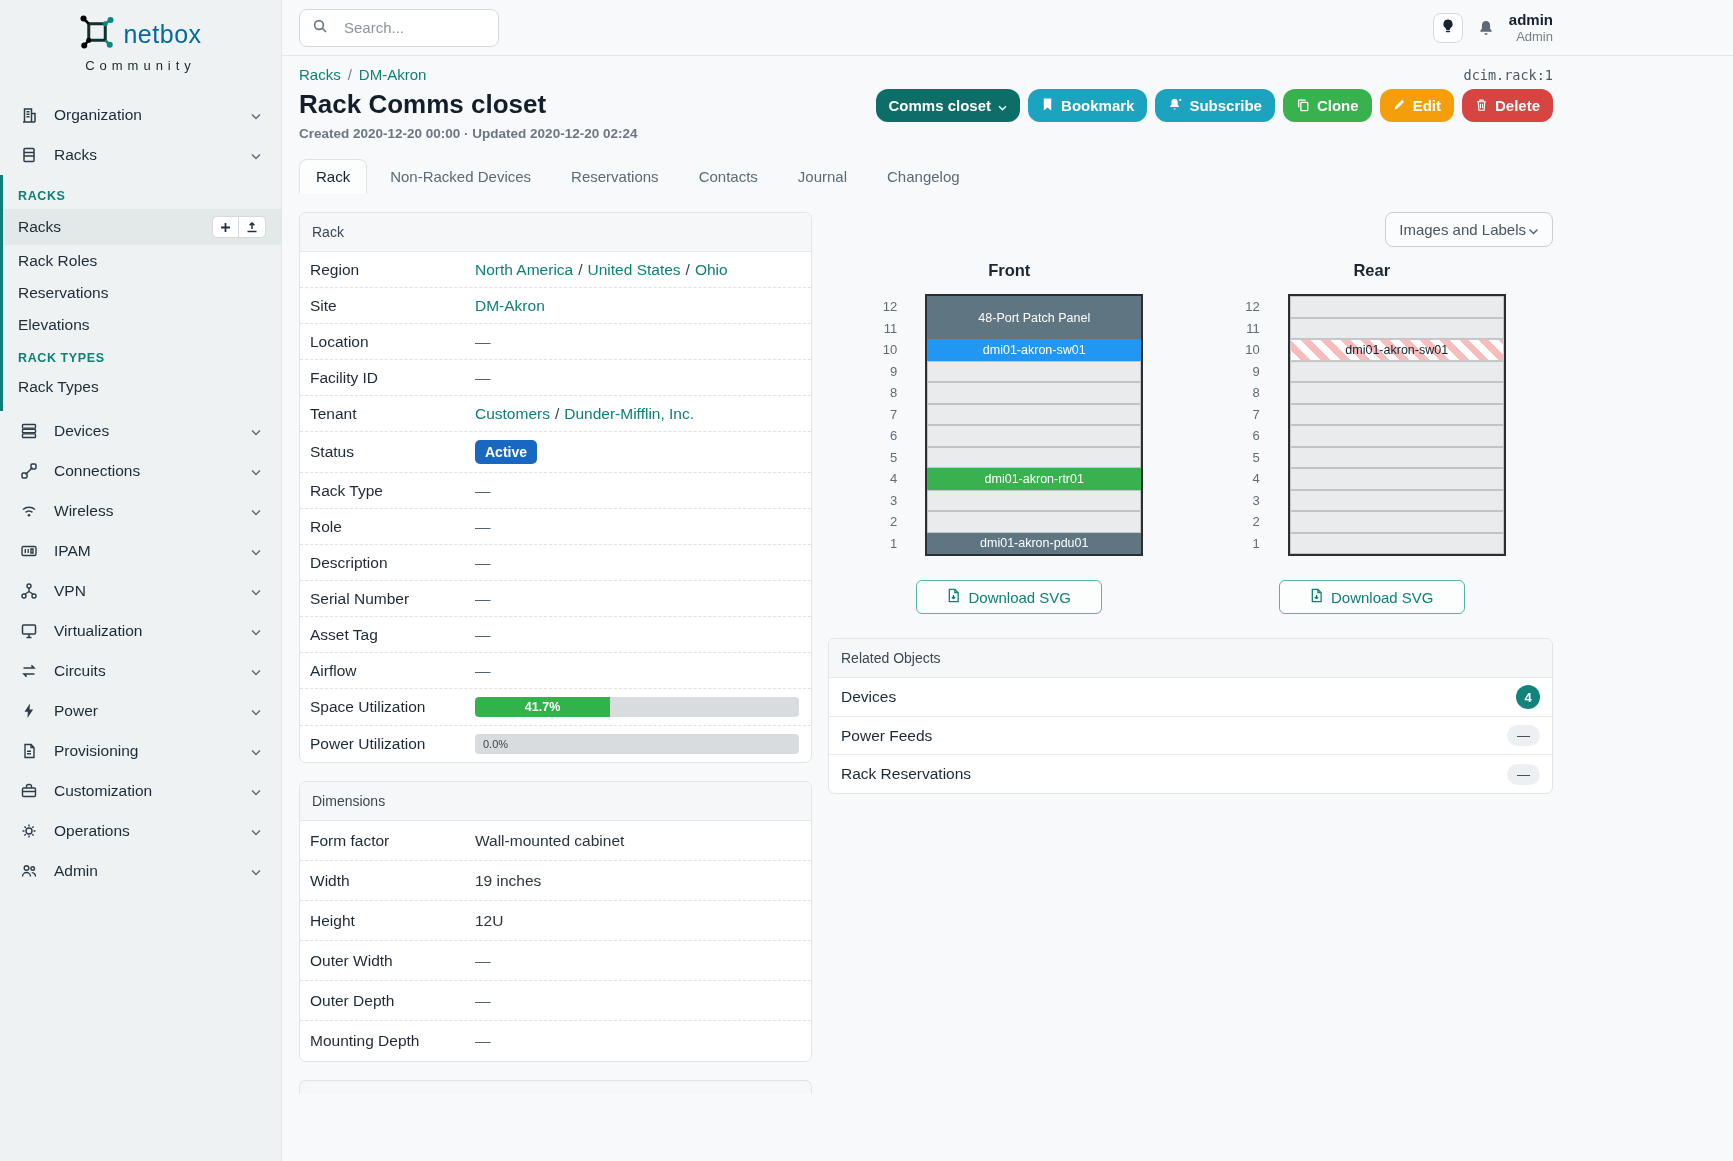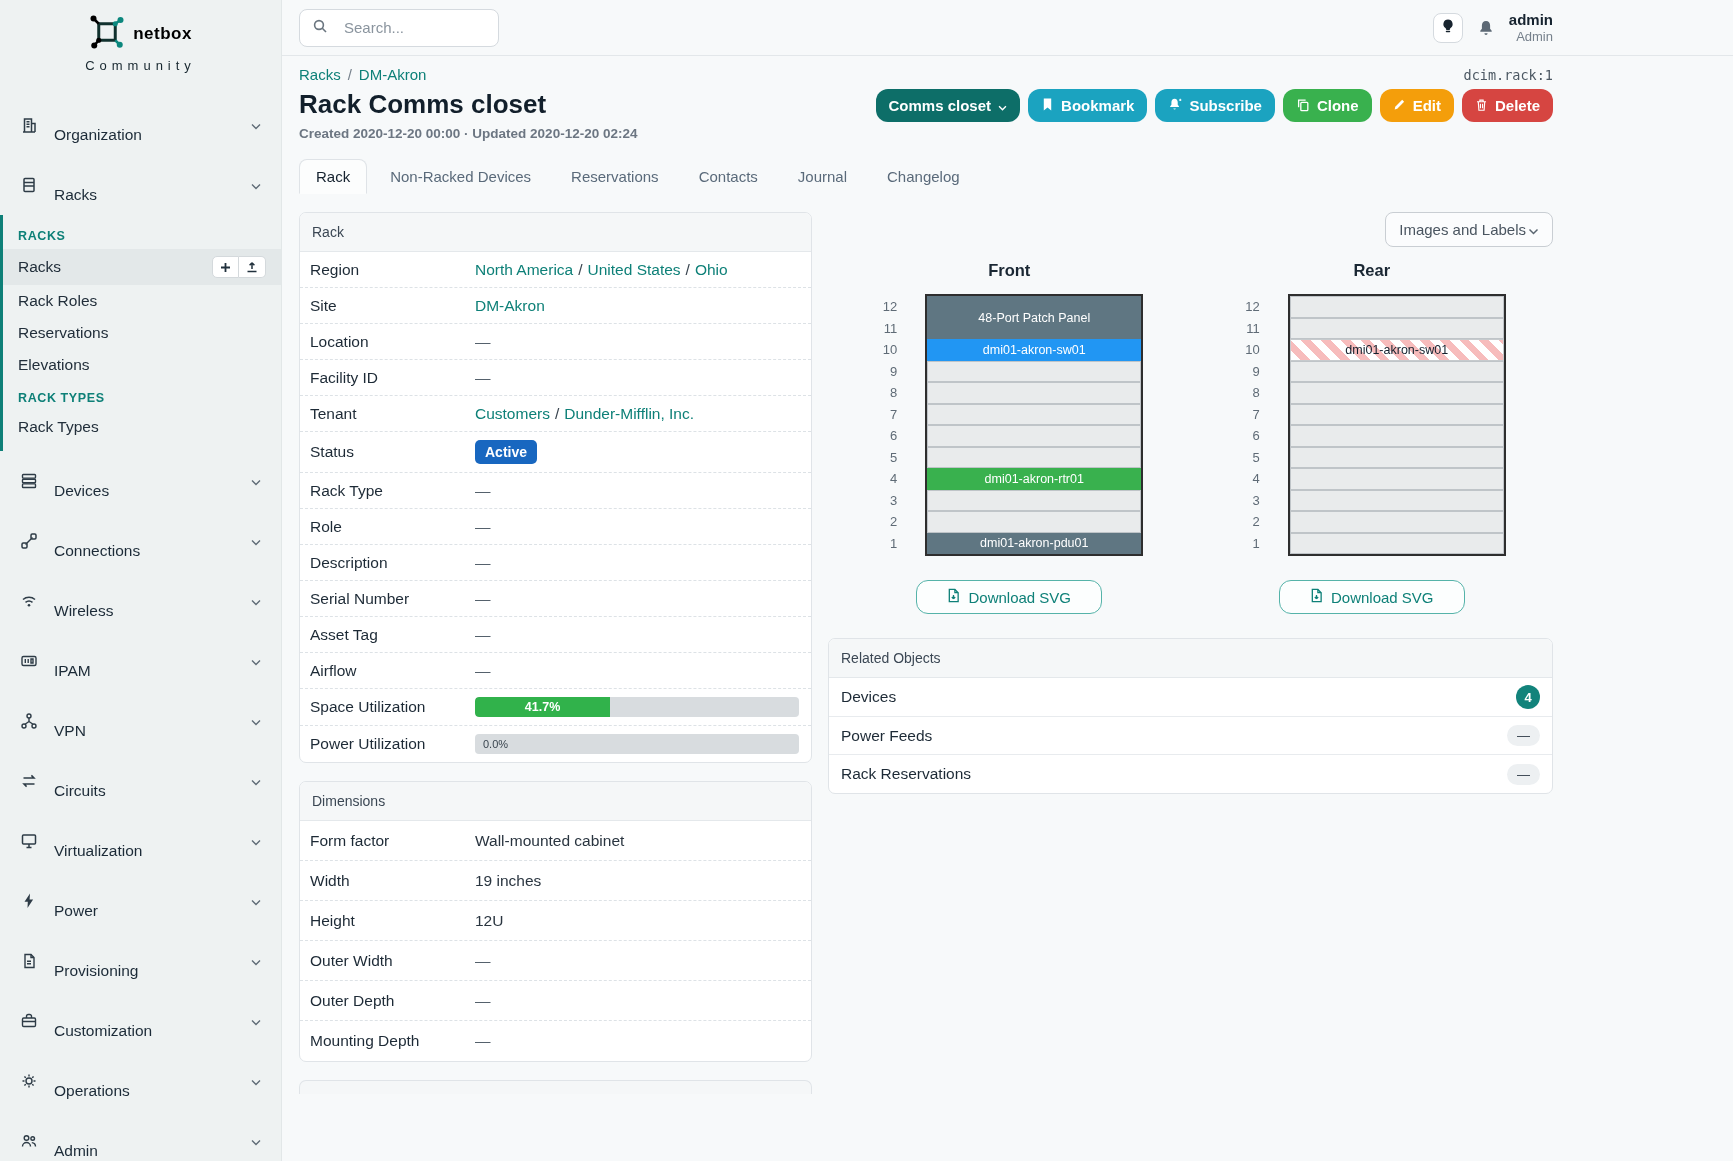--- a/index.html
+++ b/index.html
@@ -6,27 +6,27 @@
   html,body { width:1733px; height:1161px; overflow:hidden;
     font-family:"Liberation Sans","DejaVu Sans",sans-serif;
     background:#f7f9fa; color:#1b2733; }
   a { text-decoration:none; }
 
   
   .sidebar { position:fixed; left:0; top:0; width:282px; height:1161px;
     background:#eef2f2; border-right:1px solid #e2e7e8; }
   .brand { padding:14px 0 6px; text-align:center; }
   .brand-row { display:flex; align-items:center; justify-content:center; gap:8px; }
-  .brand-name { font-size:17px; font-weight:700; color:#000000; letter-spacing:.5px; }
+  .brand-name { font-size:25px; font-weight:400; color:#0369a1; letter-spacing:.5px; }
   .brand-sub { margin-top:4px; font-size:13px; letter-spacing:5px; color:#17272f; font-weight:500; }
   .nav { margin-top:16px; }
   .nav-item { display:flex; align-items:center; gap:16px; padding:11px 20px;
     font-size:15.5px; color:#1c2b38; cursor:pointer; }
   .nav-item .icon { width:18px; height:18px; color:#2e3c47; flex:0 0 18px; }
-  .nav-item .lbl { flex:1;margin-top:20px; }
+  .nav-item .lbl { flex:1; }
   .nav-item .chev { color:#5f6b76; }
   .menu-group { border-left:3px solid #0e8078; padding:4px 0 8px; }
   .group-header { padding:10px 15px 6px; font-size:12.5px; font-weight:700;
     letter-spacing:.6px; color:#0e8078; }
   .group-item { display:flex; align-items:center; padding:7px 15px;
     font-size:15.5px; color:#222f3b; cursor:pointer; }
   .group-item.active { background:#e3e8e9; }
   .group-item .lbl { flex:1; }
   .mini-btns { display:flex; }
   .mini-btn { width:27px; height:22px; background:#fff; border:1px solid #d4d9dc;
@@ -134,21 +134,21 @@
   .ru.device { color:#fff; font-weight:500; }
   .ru.slate { background:#5f7682; }
   .ru.blue { background:#2196f3; }
   .ru.green { background:#39b14e; }
   .ru.empty { background:#e9ebec; border:1px solid #bfc4c8; }
   .ru.striped { background:repeating-linear-gradient(45deg,#ffffff 0 7px,#f7bcbc 7px 14px);
     color:#14212e; border:1px solid #c6cacd; font-weight:500; }
   .dl-row { margin-top:24px; }
   .btn-outline { display:inline-flex; align-items:center; gap:8px; background:#fcfefe;
     border:1px solid #55b3a9; color:#0e8078; font-size:15px; font-weight:500;
-    padding:7px 30px; border-radius:12px; cursor:pointer; font-family:inherit; }
+    padding:7px 30px; border-radius:6px; cursor:pointer; font-family:inherit; }
 
   .related { margin-top:24px; }
   .rel-row { display:flex; align-items:center; justify-content:space-between;
     padding:7px 12px; min-height:38px; border-bottom:1px solid #e8ebee;
     font-size:15.5px; color:#1d2a36; cursor:pointer; }
   .rel-row:last-child { border-bottom:none; }
   .badge-count { background:#12837b; color:#fff; width:24px; height:24px;
     border-radius:50%; display:flex; align-items:center; justify-content:center;
     font-size:13px; font-weight:700; }
   .badge-dash { background:#edf0f2; color:#2c3944; border-radius:12px;
@@ -303,36 +303,36 @@
           </svg>
       </span>
       <span class="lbl">VPN</span>
       <span class="chev"><svg width="10" height="7" viewBox="0 0 10 7" fill="none" stroke="currentColor" stroke-width="1.4">
             <path d="M1 1.5l4 4 4-4"></path>
           </svg></span>
     </div>
     <div class="nav-item">
       <span class="icon">
         <svg width="18" height="18" viewBox="0 0 18 18" fill="none" stroke="currentColor" stroke-width="1.5">
-            <path d="M3.5 6h10.5l-2.6-2.6M14.5 12H4l2.6 2.6"></path>
-          </svg>
-      </span>
-      <span class="lbl">Circuits</span>
-      <span class="chev"><svg width="10" height="7" viewBox="0 0 10 7" fill="none" stroke="currentColor" stroke-width="1.4">
-            <path d="M1 1.5l4 4 4-4"></path>
-          </svg></span>
-    </div>
-    <div class="nav-item">
-      <span class="icon">
-        <svg width="18" height="18" viewBox="0 0 18 18" fill="none" stroke="currentColor" stroke-width="1.5">
             <rect x="2.5" y="3" width="13" height="9" rx="1"></rect>
             <path d="M6.5 15.5h5M9 12v3.5"></path>
           </svg>
       </span>
       <span class="lbl">Virtualization</span>
+      <span class="chev"><svg width="10" height="7" viewBox="0 0 10 7" fill="none" stroke="currentColor" stroke-width="1.4">
+            <path d="M1 1.5l4 4 4-4"></path>
+          </svg></span>
+    </div>
+    <div class="nav-item">
+      <span class="icon">
+        <svg width="18" height="18" viewBox="0 0 18 18" fill="none" stroke="currentColor" stroke-width="1.5">
+            <path d="M3.5 6h10.5l-2.6-2.6M14.5 12H4l2.6 2.6"></path>
+          </svg>
+      </span>
+      <span class="lbl">Circuits</span>
       <span class="chev"><svg width="10" height="7" viewBox="0 0 10 7" fill="none" stroke="currentColor" stroke-width="1.4">
             <path d="M1 1.5l4 4 4-4"></path>
           </svg></span>
     </div>
     <div class="nav-item">
       <span class="icon">
         <svg width="18" height="18" viewBox="0 0 18 18">
             <path d="M10 1.5L4.5 9.8h3.3L7.5 16l5.6-8.6H9.6z" fill="currentColor"></path>
           </svg>
       </span>

